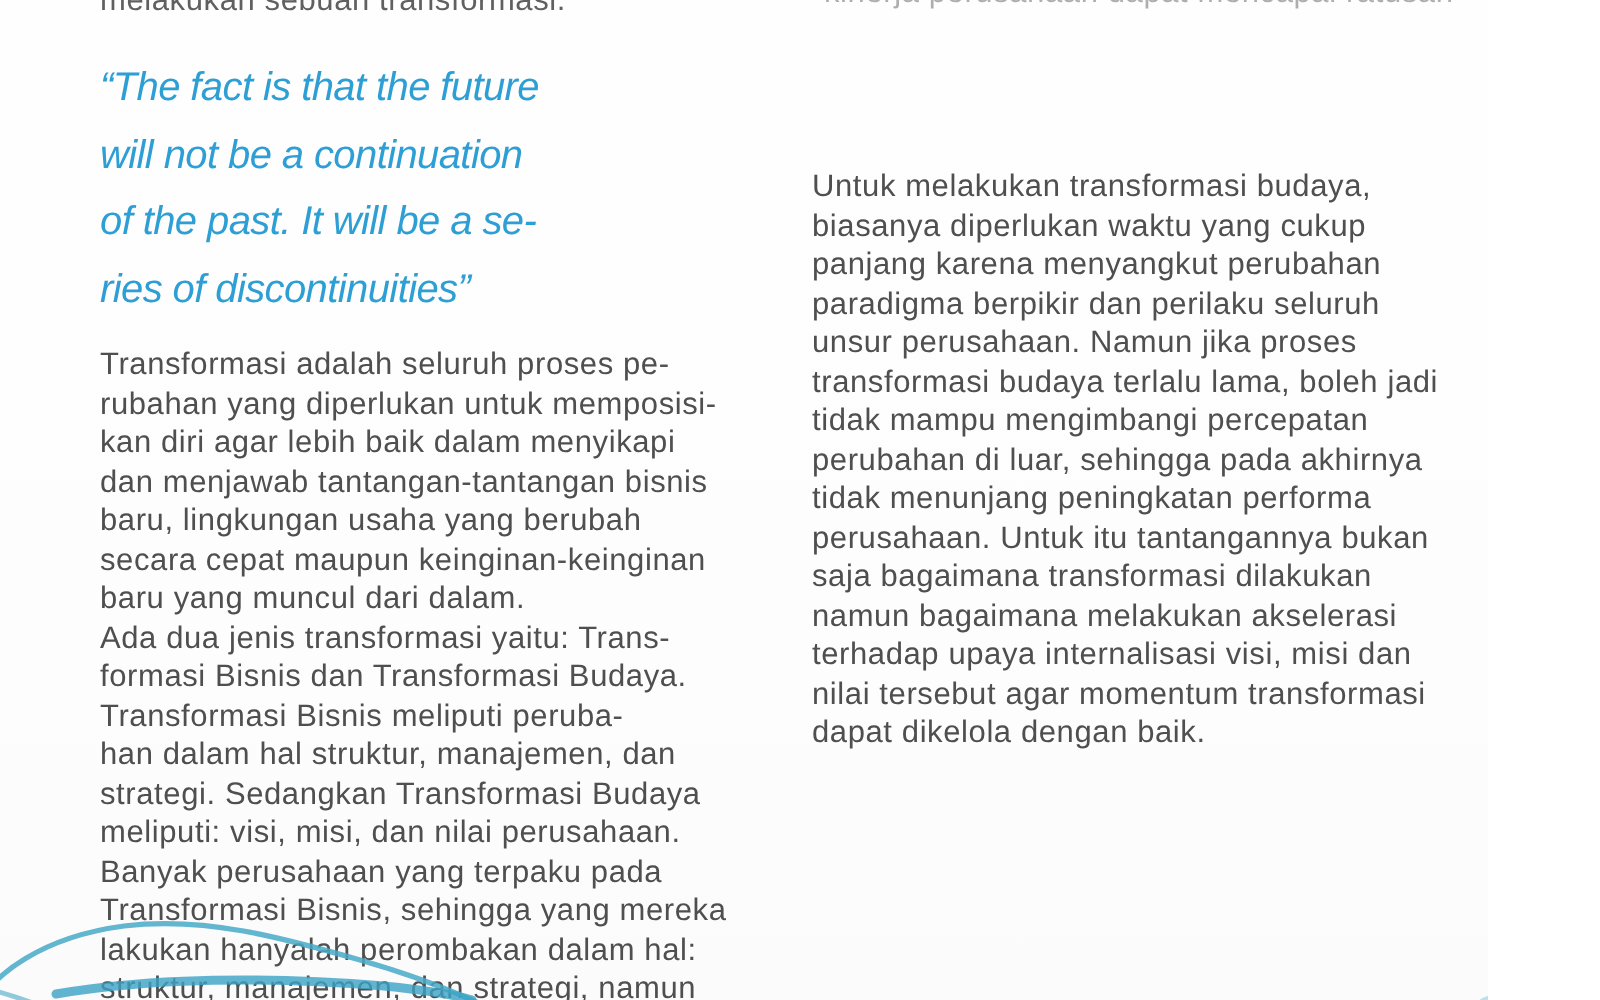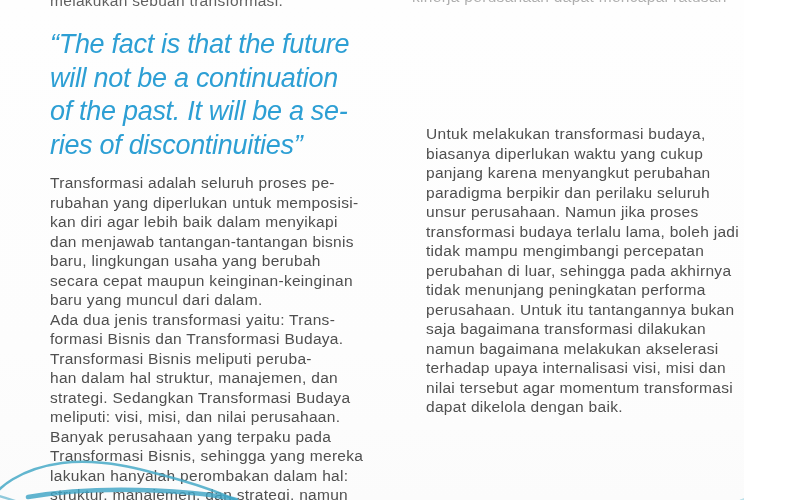--- a/index.html
+++ b/index.html
@@ -23,21 +23,21 @@
   }
   .clip-line{
     opacity:0.9;
   }
   .clip-line-right{
     opacity:0.45;
   }
   .quote{
     position:absolute;
     white-space:pre;
-    font-size:27px;
+    font-size:20px;
     line-height:33.5px;
     font-style:italic;
     letter-spacing:-0.3px;
     color:#2d9fd4;
     filter:blur(0.2px);
   }
   .pen-svg{
     position:absolute;left:0;top:0;width:800px;height:500px;
     pointer-events:none;
   }
@@ -68,21 +68,21 @@
 strategi. Sedangkan Transformasi Budaya
 meliputi: visi, misi, dan nilai perusahaan.
 Banyak perusahaan yang terpaku pada
 Transformasi Bisnis, sehingga yang mereka
 lakukan hanyalah perombakan dalam hal:
 struktur, manajemen, dan strategi, namun</div>
 
   <div class="txt clip-line-right" style="left:412px;top:-13px;">kinerja perusahaan dapat mencapai ratusan</div>
 
 
-  <div class="txt" style="left:426px;top:84px;margin-top:40px;">Untuk melakukan transformasi budaya,
+  <div class="txt" style="left:406px;top:84px;">Untuk melakukan transformasi budaya,
 biasanya diperlukan waktu yang cukup
 panjang karena menyangkut perubahan
 paradigma berpikir dan perilaku seluruh
 unsur perusahaan. Namun jika proses
 transformasi budaya terlalu lama, boleh jadi
 tidak mampu mengimbangi percepatan
 perubahan di luar, sehingga pada akhirnya
 tidak menunjang peningkatan performa
 perusahaan. Untuk itu tantangannya bukan
 saja bagaimana transformasi dilakukan

